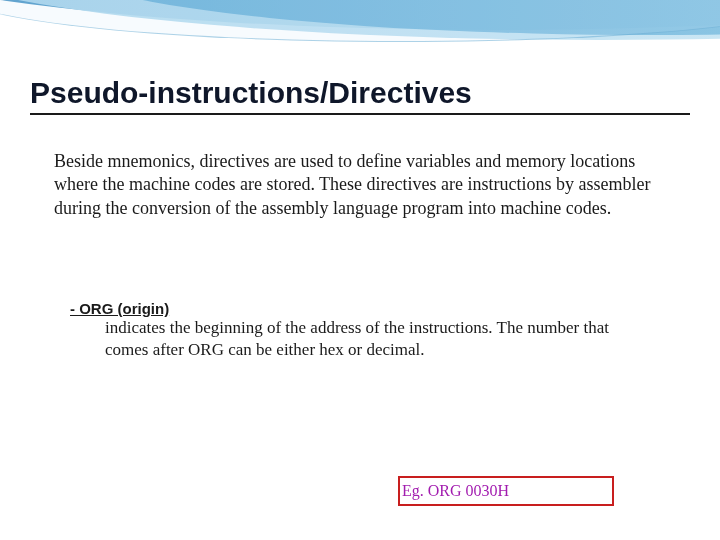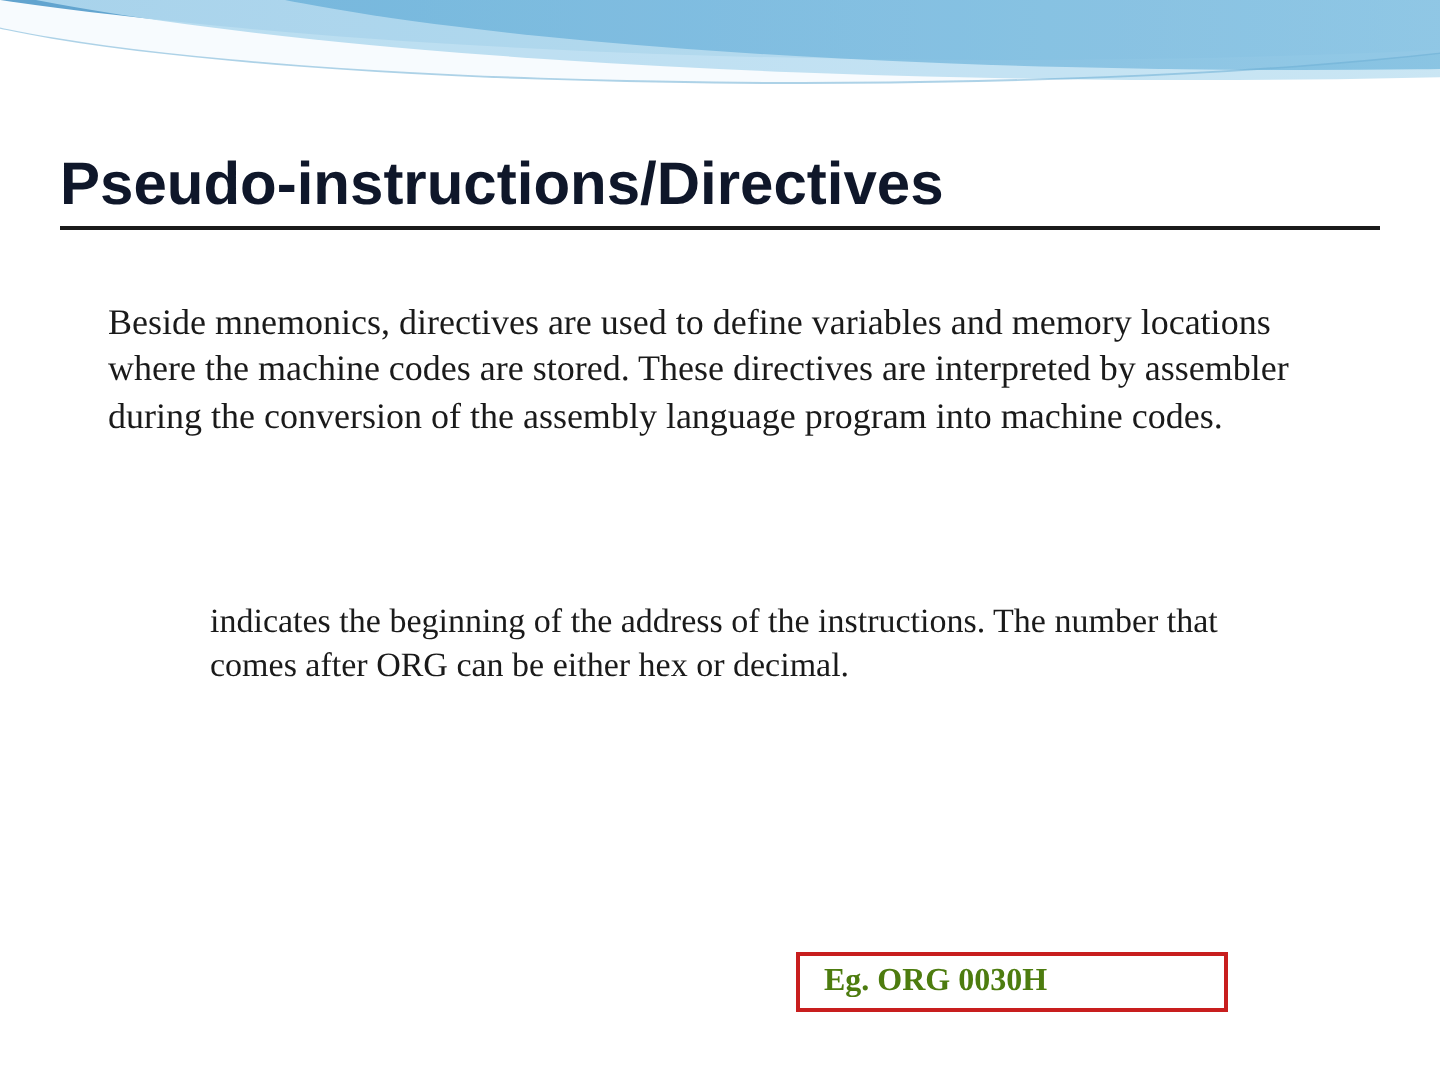--- a/index.html
+++ b/index.html
@@ -102,41 +102,41 @@
   .example-box {
     position: absolute;
     left: 398px;
     top: 476px;
     width: 216px;
     height: 30px;
     border: 2px solid #c81e1e;
     box-sizing: border-box;
     display: flex;
     align-items: center;
-    padding-left: 12px;
+    padding-left: 2px;
     font-size: 16px;
-    color: #4d7c0f;
-    font-weight: bold;
+    color: #a21caf;
   }
 </style>
 </head>
 <body>
 
 <div class="wave-container">
   <div class="wave wave1"></div>
   <div class="wave wave2"></div>
   <div class="wave wave3"></div>
   <div class="wave wave4"></div>
 </div>
 
 <div class="title">Pseudo-instructions/Directives</div>
 
-<div class="intro">Beside mnemonics, directives are used to define variables and memory locations where the machine codes are stored. These directives are interpreted by assembler during the conversion of the assembly language program into machine codes.</div>
+<div class="intro">Beside mnemonics, directives are used to define variables and memory locations where the machine codes are stored. These directives are instructions by assembler during the conversion of the assembly language program into machine codes.</div>
 
 <div class="section s1">
+  <div class="sec-title">- ORG (origin)</div>
   <div class="sec-body">indicates the beginning of the address of the instructions. The number that comes after ORG can be either hex or decimal.</div>
 </div>
 
 <div class="section s2">
 </div>
 
 <div class="example-box">
   <span>Eg.   ORG   0030H</span>
 </div>
 

